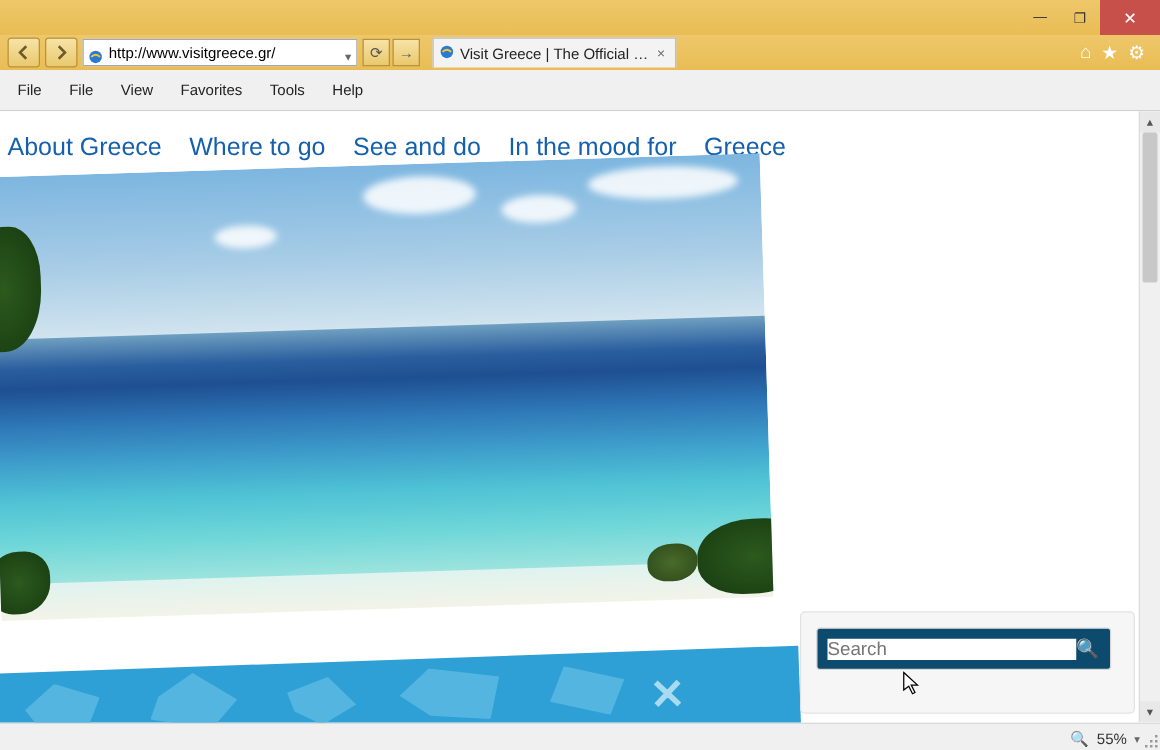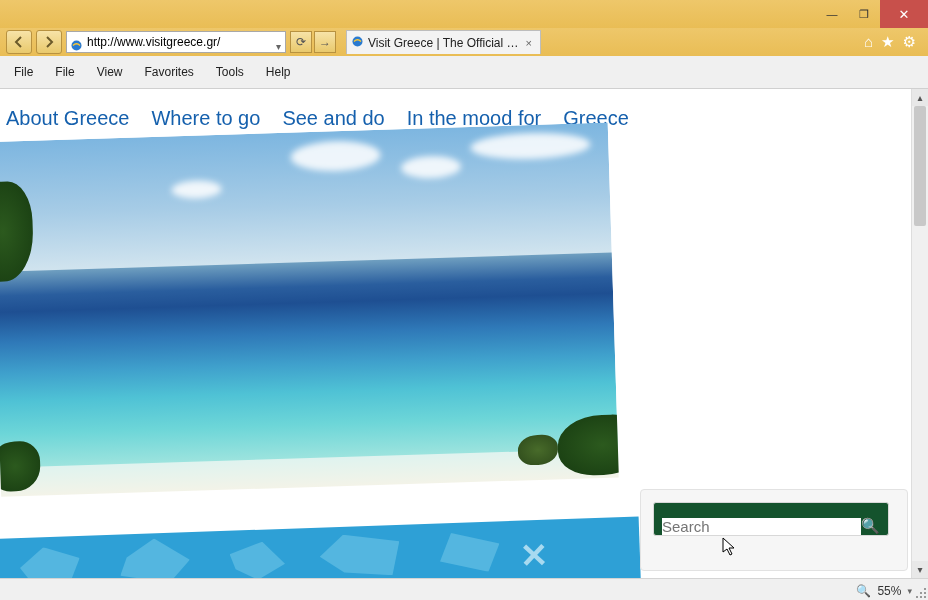--- a/index.html
+++ b/index.html
@@ -49,21 +49,21 @@
     .sky { position: absolute; top: 0; left: 0; right: 0; height: 36%; background: linear-gradient(#7db6e0 0%, #a7cce6 55%, #d3e5ef 100%); }
     .cloud { position: absolute; background: rgba(255,255,255,0.85); border-radius: 50%; filter: blur(3px); }
     .sea { position: absolute; top: 35%; left: 0; right: 0; bottom: 10%; background: linear-gradient( #6f9fc0 0%, #2a5e9e 12%, #1e4f92 20%, #2f79b8 35%, #3fa0cc 50%, #4fc2d5 64%, #6dd6d8 80%, #a6e6df 100%); }
     .beach { position: absolute; bottom: 4%; left: 0; right: 0; height: 8%; background: linear-gradient(#dff3ef, #f3f3e8); }
     .tree { position: absolute; background: radial-gradient(#2c5a1e, #163a10); border-radius: 50% 40% 50% 40%; }
     .map-strip { position: absolute; bottom: -20px; left: -20px; width: 660px; height: 70px; background: #2ea0d6; transform: rotate(-2deg); overflow:hidden; }
     .map-shape { position:absolute; background:#54b6e0; }
     
     
     .search-panel { position: absolute; left: 640px; top: 400px; width: 268px; height: 82px; background: #f6f6f6; border: 1px solid #e2e2e2; border-radius: 4px; padding: 12px; display: flex; align-items: flex-start; gap: 10px; }
-    .search-box { flex: 1; display: flex; align-items: flex-end; background: #14532d; border: 1px solid #d8d8d8; border-radius: 3px; height: 34px; padding: 0 8px; }
+    .search-box { flex: 1; display: flex; align-items: center; background: #0c4a6e; border: 1px solid #d8d8d8; border-radius: 3px; height: 34px; padding: 0 8px; }
     .search-input { flex: 1; border: none; outline: none; font-size: 15px; color: #999; font-family: inherit; }
     .search-btn { color: #999; font-size: 15px; }
     .flag { width: 22px; height: 15px; margin-top: 9px; background: linear-gradient(#1a5fb4 0%, #1a5fb4 33%, #fff 33%, #fff 66%, #1a5fb4 66%); position: relative; }
     
     
     .cursor { position: absolute; left: 722px; top: 448px; font-size: 18px; color: #000; pointer-events: none; z-index: 100; }
     
     
     .statusbar { height: 24px; background: #f0f0f0; border-top: 1px solid #d4d4d4; display: flex; align-items: center; justify-content: flex-end; padding: 0 16px 0 4px; gap: 6px; font-size: 12px; color: #333; }
     .zoom-icon { color: #3a7ac0; }

